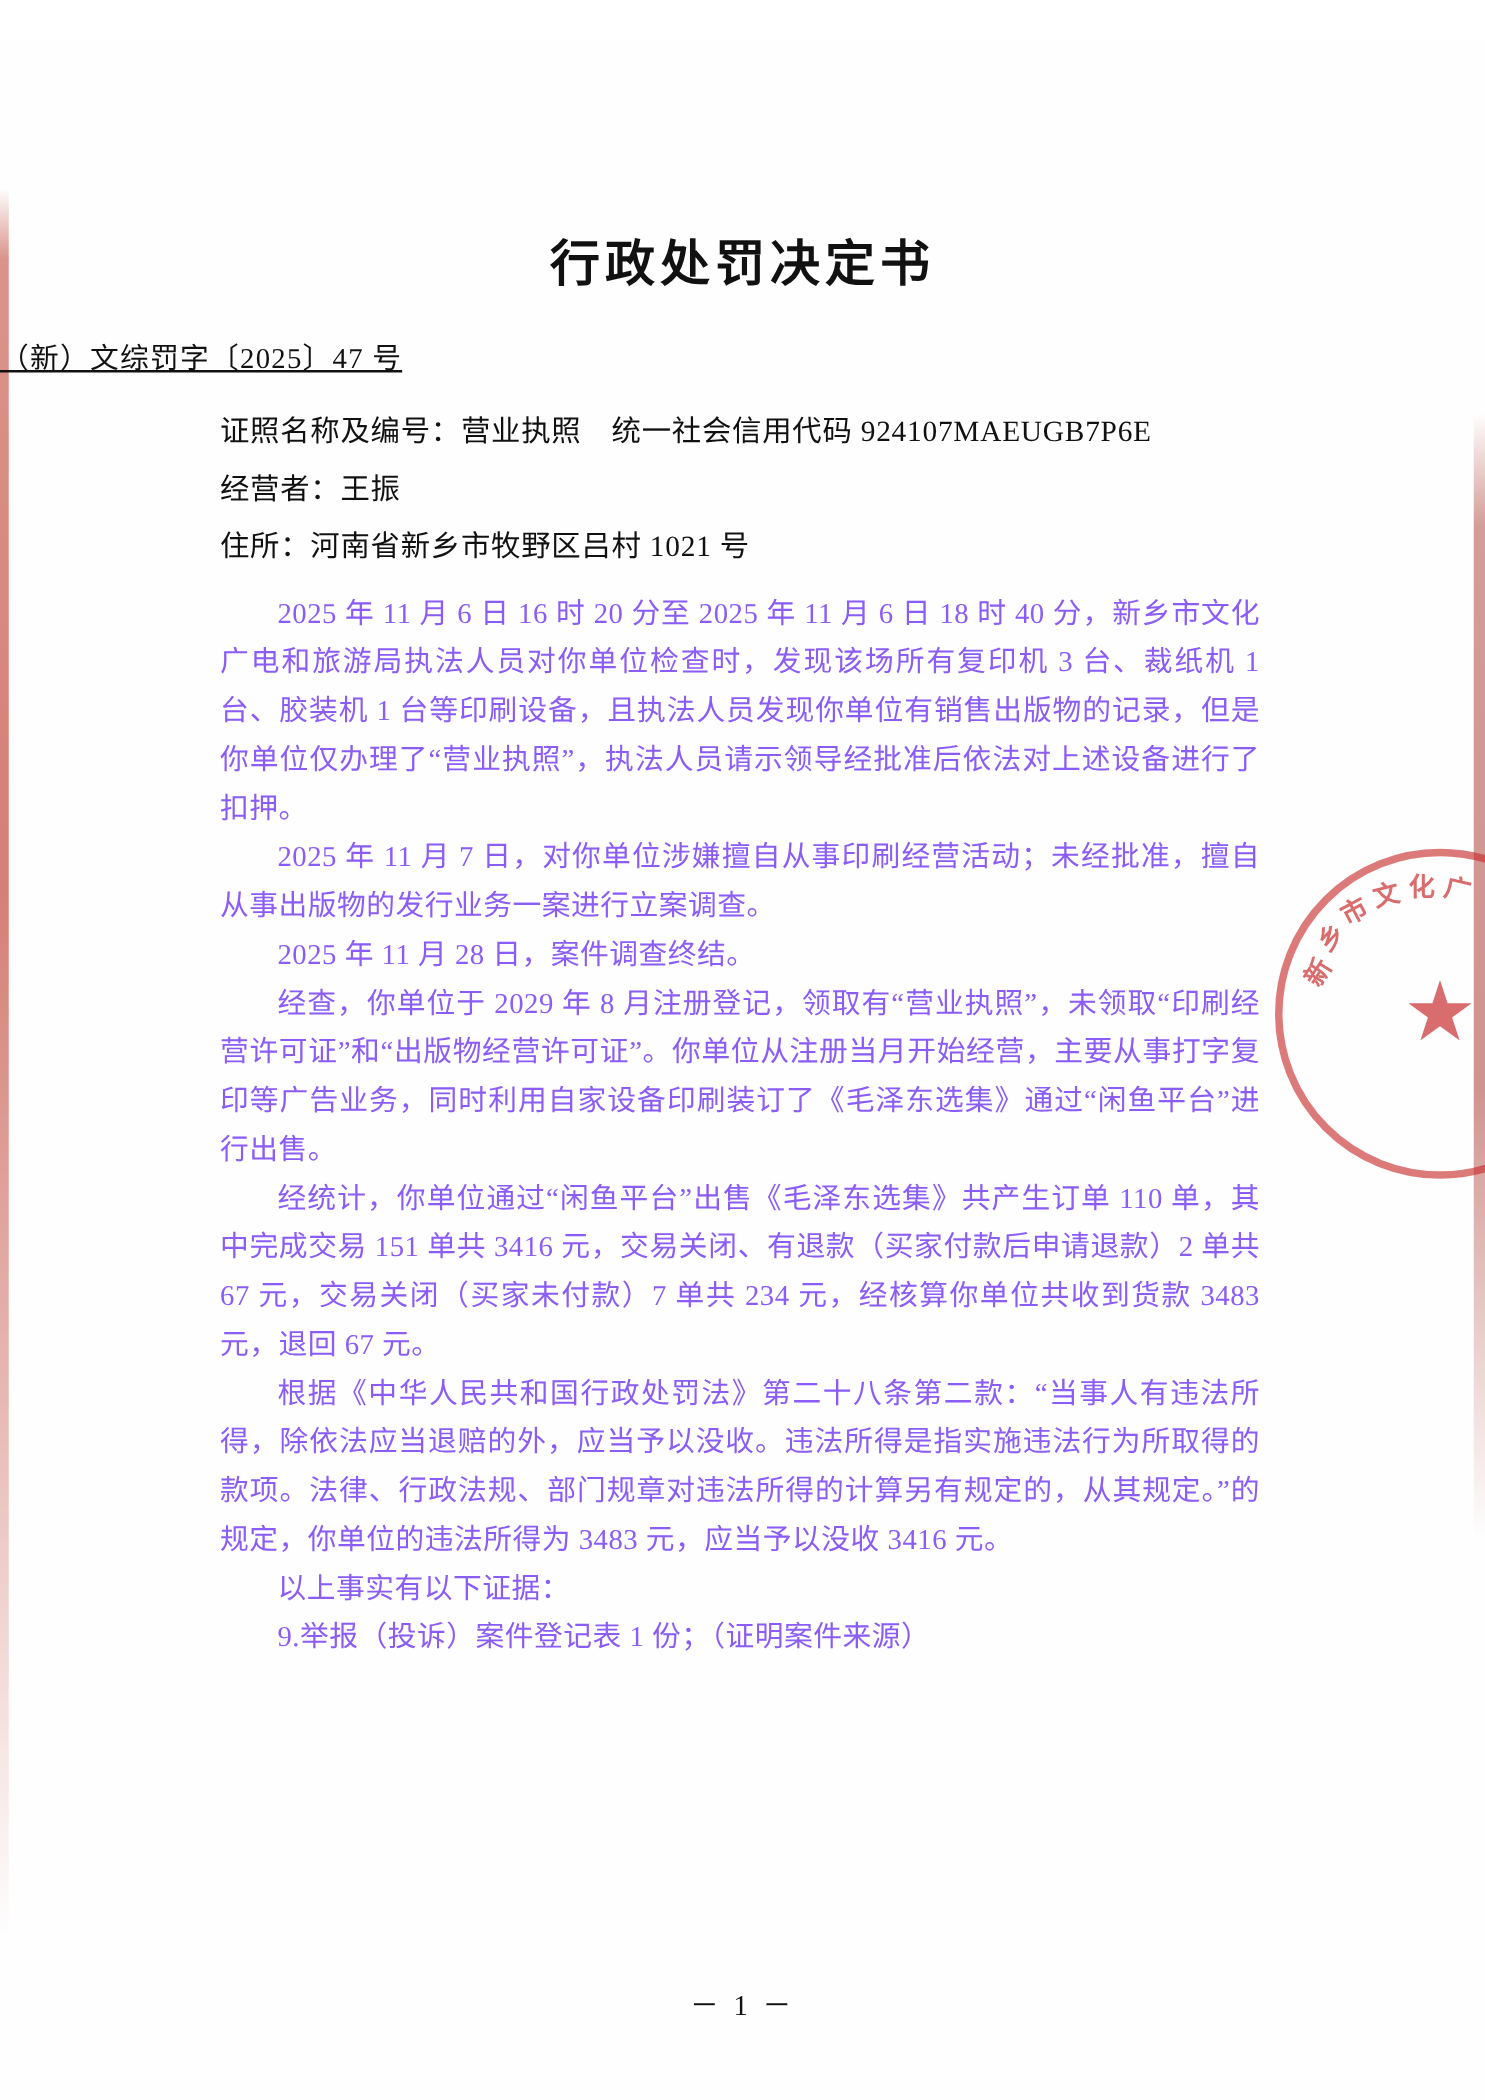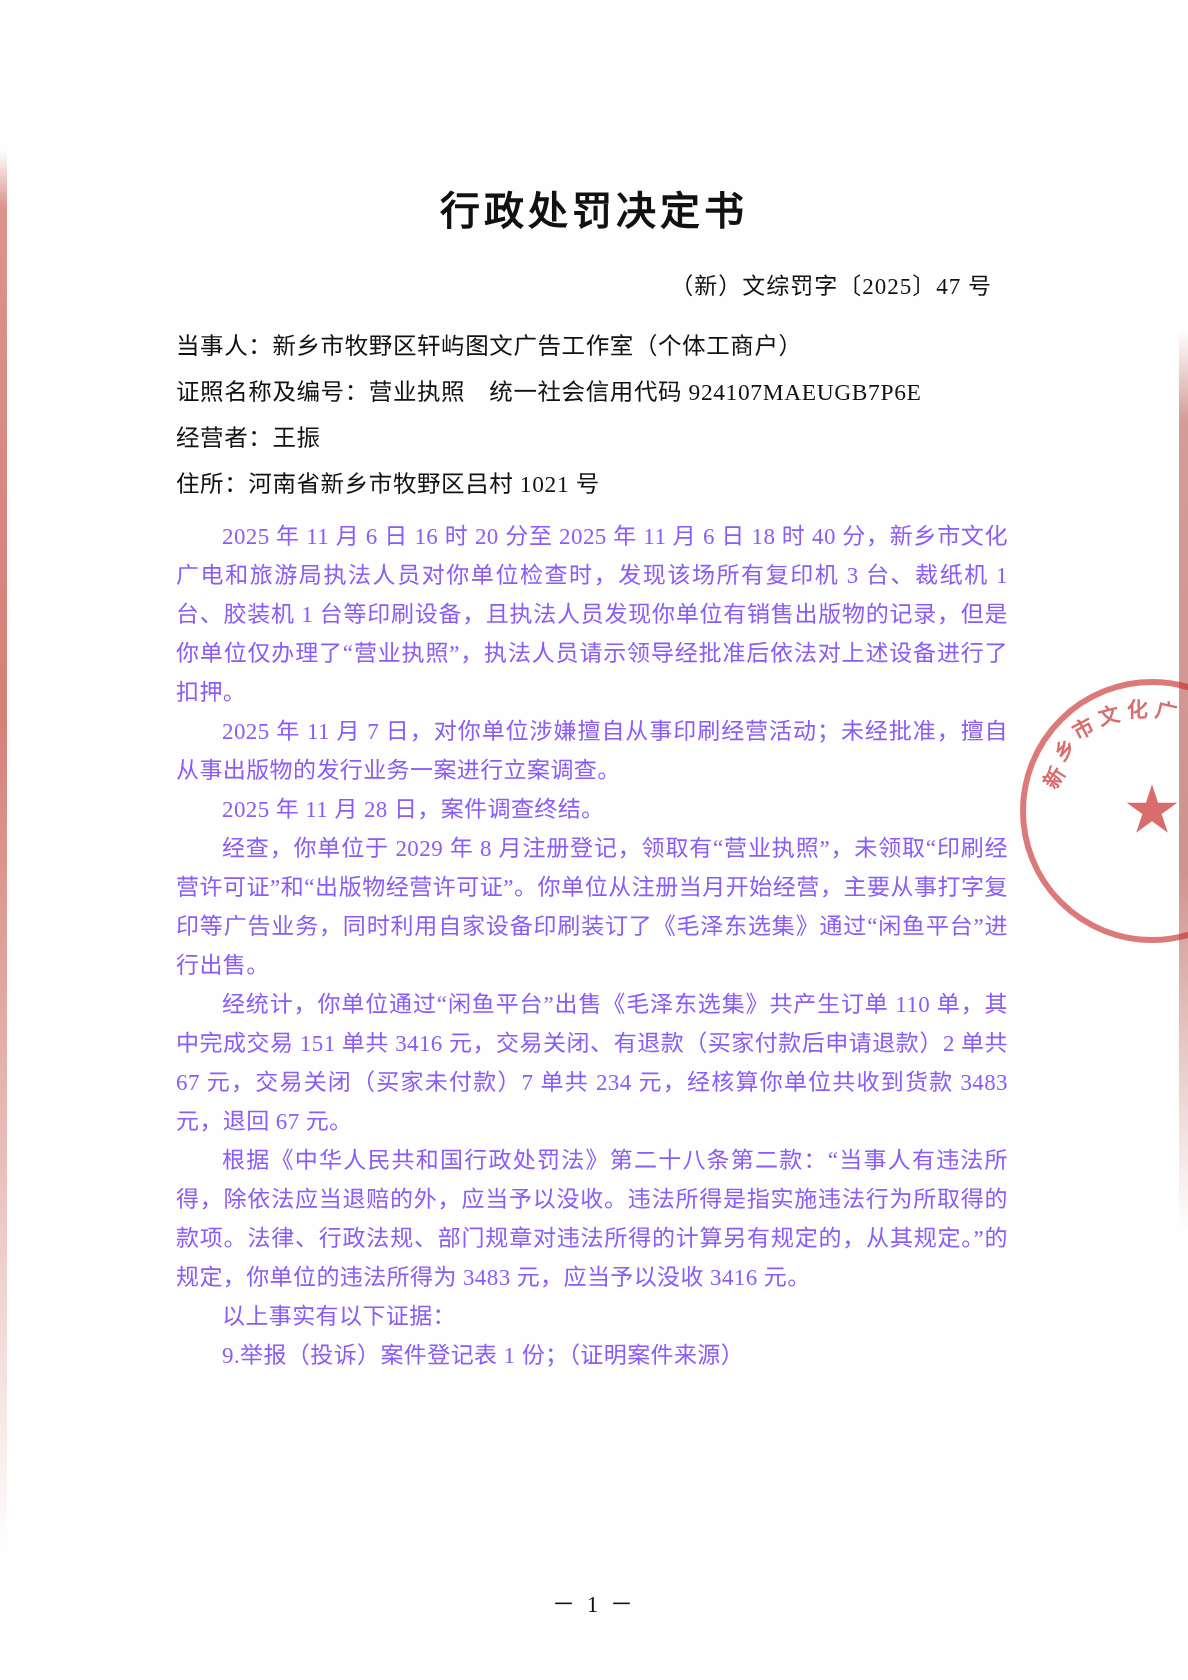--- a/index.html
+++ b/index.html
@@ -65,27 +65,27 @@
     font-family: "Liberation Serif", "DejaVu Serif", serif;
     font-weight: bold;
     font-size: 40px;
     letter-spacing: 4px;
     margin: 0;
     padding-top: 148px;
     color: #111;
   }
 
   .docnum {
-    text-align: right;
+    text-align: left;
     font-size: 23px;
     margin: 0;
     padding-top: 30px;
-    padding-right: 196px;
     letter-spacing: 1px;
     color: #111;
+    text-decoration: underline;
   }
 
   .fields {
     padding-left: 176px;
     padding-right: 180px;
     padding-top: 22px;
   }
   .field-line {
     font-size: 23.5px;
     line-height: 46px;
@@ -173,21 +173,20 @@
   <div class="scan-edge-left"></div>
   <div class="scan-edge-right"></div>
 
   <div class="doc">
 
     <h1 class="title">行政处罚决定书</h1>
 
     <div class="docnum">（新）文综罚字〔2025〕47 号</div>
 
     <div class="fields">
-      <div class="field-line">当事人：新乡市牧野区轩屿图文广告工作室（个体工商户）</div>
       <div class="field-line">证照名称及编号：营业执照　统一社会信用代码  924107MAEUGB7P6E</div>
       <div class="field-line">经营者：王振</div>
       <div class="field-line">住所：河南省新乡市牧野区吕村 1021 号</div>
     </div>
 
     <div class="body-block">
       <p class="para">2025 年 11 月 6 日 16 时 20 分至 2025 年 11 月 6 日 18 时 40 分，新乡市文化广电和旅游局执法人员对你单位检查时，发现该场所有复印机 3 台、裁纸机 1 台、胶装机 1 台等印刷设备，且执法人员发现你单位有销售出版物的记录，但是你单位仅办理了“营业执照”，执法人员请示领导经批准后依法对上述设备进行了扣押。</p>
       <p class="para">2025 年 11 月 7 日，对你单位涉嫌擅自从事印刷经营活动；未经批准，擅自从事出版物的发行业务一案进行立案调查。</p>
       <p class="para">2025 年 11 月 28 日，案件调查终结。</p>
       <p class="para">经查，你单位于 2029 年 8 月注册登记，领取有“营业执照”，未领取“印刷经营许可证”和“出版物经营许可证”。你单位从注册当月开始经营，主要从事打字复印等广告业务，同时利用自家设备印刷装订了《毛泽东选集》通过“闲鱼平台”进行出售。</p>

